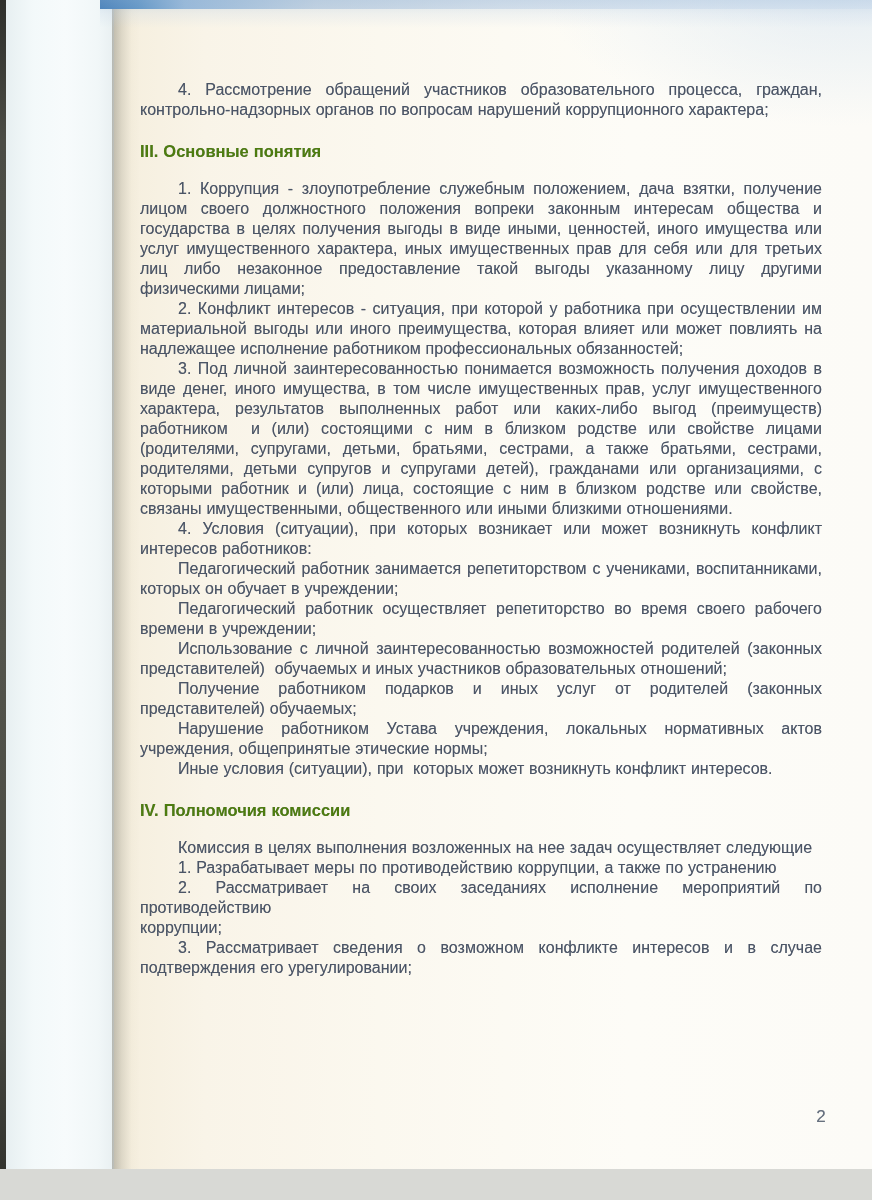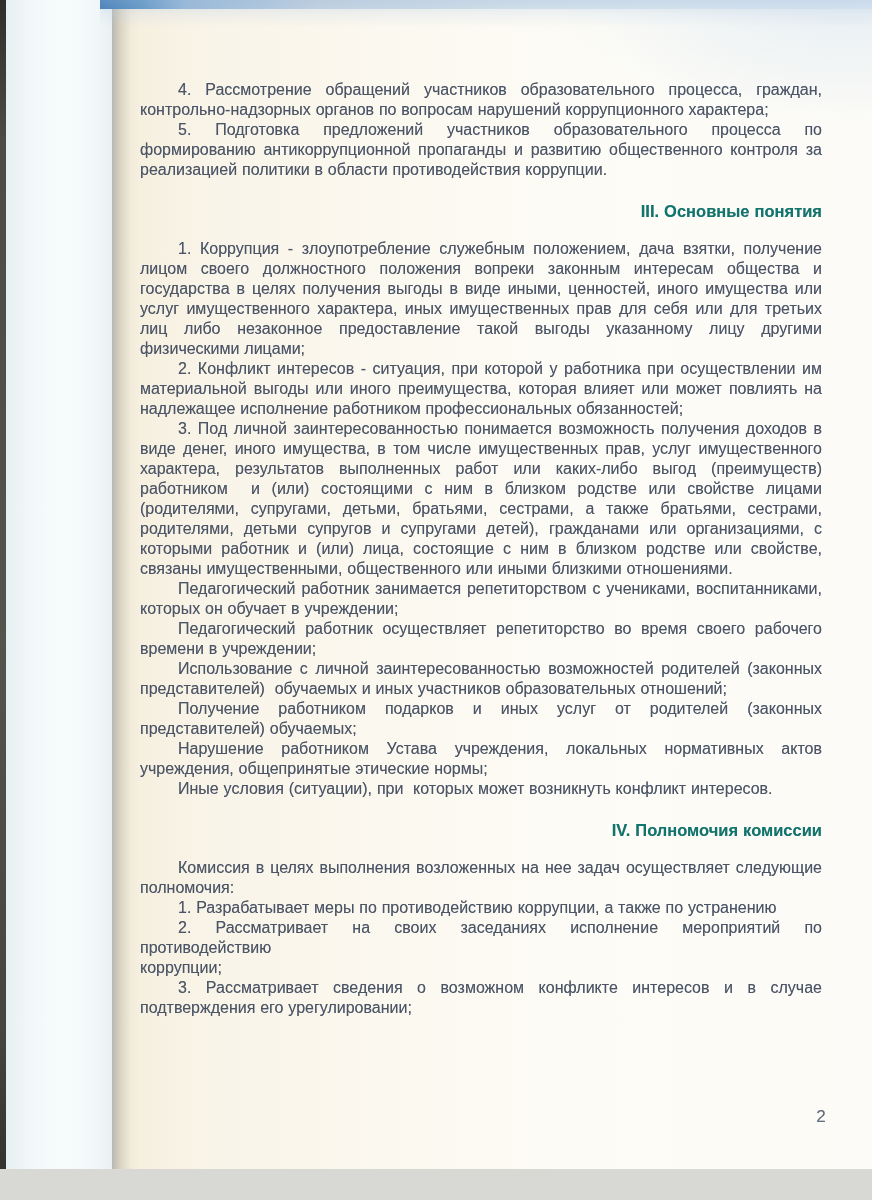--- a/index.html
+++ b/index.html
@@ -57,24 +57,24 @@
     color:#4b5566;
     text-shadow:0 0 0.6px rgba(72,82,104,0.5);
     word-spacing:0.4px;
   }
   .para{margin:0;}
   .para .line{text-align:justify;text-align-last:justify;}
   .para .line:first-child{text-indent:38px;}
   .para .line:last-child{text-align-last:left;}
   .heading{
     margin:21px 0 18px;
-    text-align:right;
+    text-align:left;
     font-weight:bold;
     font-size:16.5px;line-height:20px;
-    color:#0f766e;
+    color:#4d7c0f;
   }
   .page-num{
     position:absolute;left:806px;top:1106px;width:30px;
     font-size:17px;line-height:22px;
     color:#66707e;
     text-align:center;
     text-shadow:0 0 0.6px rgba(90,100,120,0.5);
   }
 </style>
 </head>
@@ -86,25 +86,20 @@
   <div class="page"></div>
   <div class="page-shadow"></div>
   <div class="top-band"></div>
   <div class="top-haze"></div>
 
   <div class="content">
       <div class="para">
         <div class="line">4. Рассмотрение обращений участников образовательного процесса, граждан,</div>
         <div class="line">контрольно-надзорных органов по вопросам нарушений коррупционного характера;</div>
       </div>
-      <div class="para">
-        <div class="line">5. Подготовка предложений участников образовательного процесса по</div>
-        <div class="line">формированию антикоррупционной пропаганды и развитию общественного контроля за</div>
-        <div class="line">реализацией политики в области противодействия коррупции.</div>
-      </div>
       <div class="heading">III. Основные понятия</div>
       <div class="para">
         <div class="line">1. Коррупция - злоупотребление служебным положением, дача взятки, получение</div>
         <div class="line">лицом своего должностного положения вопреки законным интересам общества и</div>
         <div class="line">государства в целях получения выгоды в виде иными, ценностей, иного имущества или</div>
         <div class="line">услуг имущественного характера, иных имущественных прав для себя или для третьих</div>
         <div class="line">лиц либо незаконное предоставление такой выгоды указанному лицу другими</div>
         <div class="line">физическими лицами;</div>
       </div>
       <div class="para">
@@ -114,20 +109,24 @@
       </div>
       <div class="para">
         <div class="line">3. Под личной заинтересованностью понимается возможность получения доходов в</div>
         <div class="line">виде денег, иного имущества, в том числе имущественных прав, услуг имущественного</div>
         <div class="line">характера, результатов выполненных работ или каких-либо выгод (преимуществ)</div>
         <div class="line">работником&nbsp; и (или) состоящими с ним в близком родстве или свойстве лицами</div>
         <div class="line">(родителями, супругами, детьми, братьями, сестрами, а также братьями, сестрами,</div>
         <div class="line">родителями, детьми супругов и супругами детей), гражданами или организациями, с</div>
         <div class="line">которыми работник и (или) лица, состоящие с ним в близком родстве или свойстве,</div>
         <div class="line">связаны имущественными, общественного или иными близкими отношениями.</div>
+      </div>
+      <div class="para">
+        <div class="line">4. Условия (ситуации), при которых возникает или может возникнуть конфликт</div>
+        <div class="line">интересов работников:</div>
       </div>
       <div class="para">
         <div class="line">Педагогический работник занимается репетиторством с учениками, воспитанниками,</div>
         <div class="line">которых он обучает в учреждении;</div>
       </div>
       <div class="para">
         <div class="line">Педагогический работник осуществляет репетиторство во время своего рабочего</div>
         <div class="line">времени в учреждении;</div>
       </div>
       <div class="para">
@@ -141,21 +140,20 @@
       <div class="para">
         <div class="line">Нарушение работником Устава учреждения, локальных нормативных актов</div>
         <div class="line">учреждения, общепринятые этические нормы;</div>
       </div>
       <div class="para">
         <div class="line">Иные условия (ситуации), при&nbsp; которых может возникнуть конфликт интересов.</div>
       </div>
       <div class="heading">IV. Полномочия комиссии</div>
       <div class="para">
         <div class="line">Комиссия в целях выполнения возложенных на нее задач осуществляет следующие</div>
-        <div class="line">полномочия:</div>
       </div>
       <div class="para">
         <div class="line">1. Разрабатывает меры по противодействию коррупции, а также по устранению</div>
       </div>
       <div class="para">
         <div class="line">2. Рассматривает на своих заседаниях исполнение мероприятий по противодействию</div>
         <div class="line">коррупции;</div>
       </div>
       <div class="para">
         <div class="line">3. Рассматривает сведения о возможном конфликте интересов и в случае</div>

